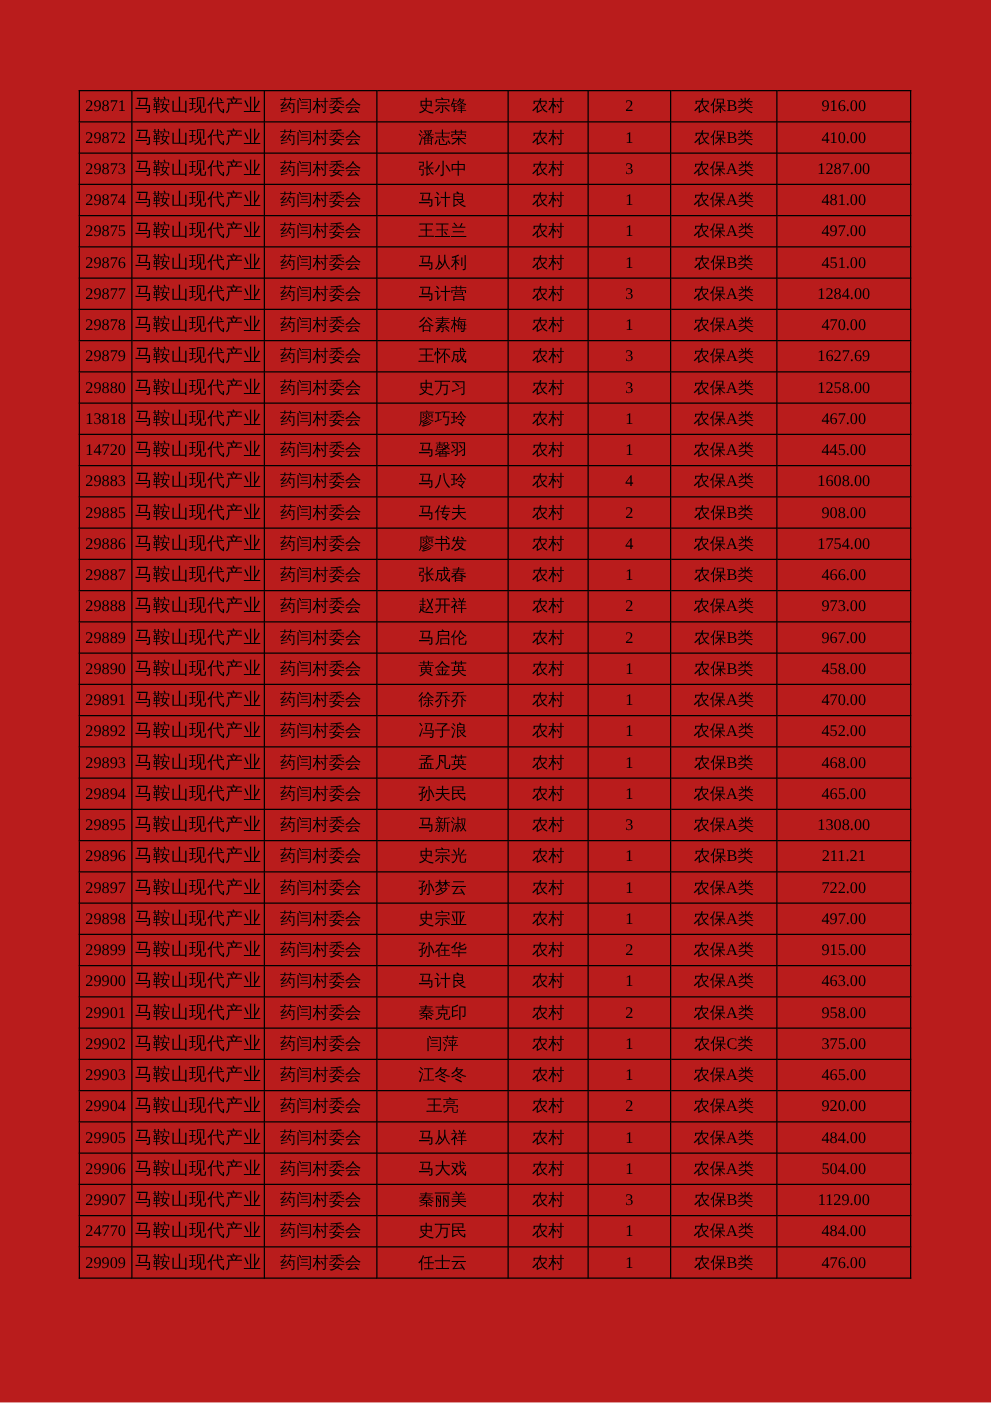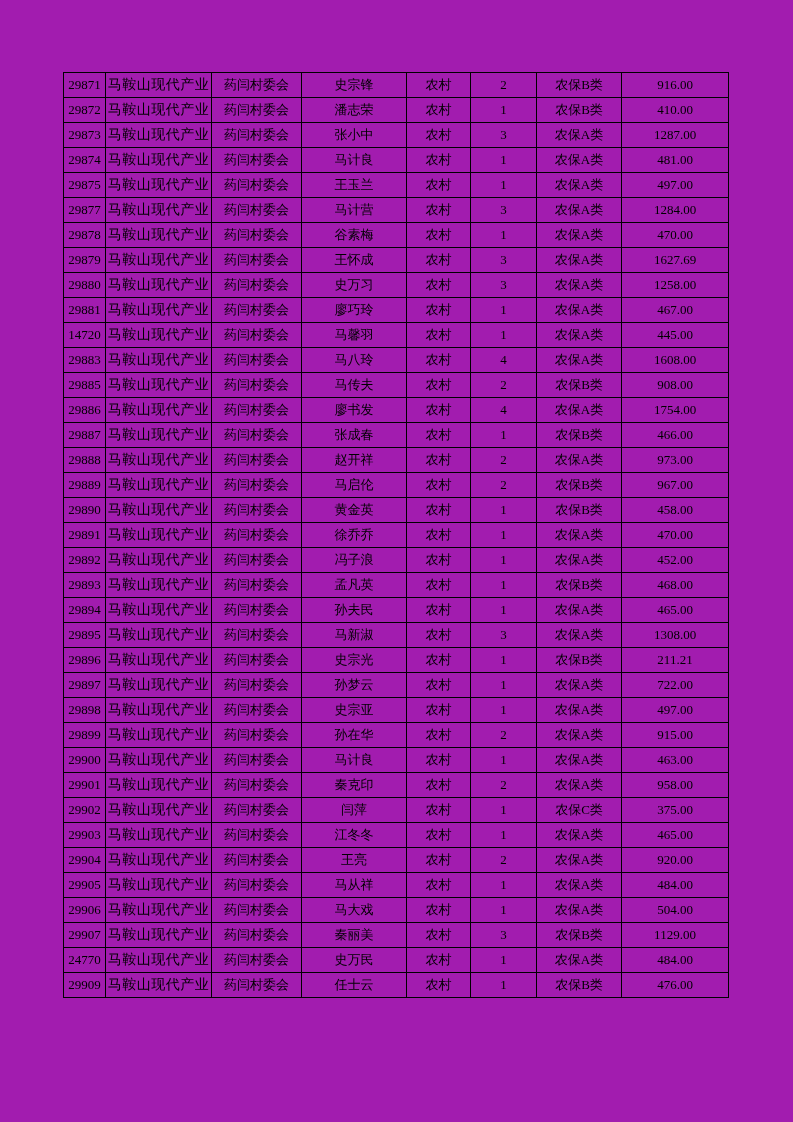--- a/index.html
+++ b/index.html
@@ -5,21 +5,21 @@
   html, body {
     margin: 0;
     padding: 0;
     background: #ffffff;
     font-family: "Liberation Serif", "DejaVu Serif", serif;
   }
   .page {
     position: relative;
     width: 793px;
     height: 1122px;
-    background: #a21caf;
+    background: #b91c1c;
     overflow: hidden;
   }
   table.data-table {
     position: absolute;
     left: 63px;
     top: 72px;
     width: 665px;
     border-collapse: collapse;
     table-layout: fixed;
     font-size: 13px;
@@ -105,20 +105,30 @@
           <td class="c-id">29875</td>
           <td class="c-org">马鞍山现代产业</td>
           <td class="c-village">药闫村委会</td>
           <td class="c-name">王玉兰</td>
           <td class="c-type">农村</td>
           <td class="c-count">1</td>
           <td class="c-cat">农保A类</td>
           <td class="c-amt">497.00</td>
         </tr>
         <tr>
+          <td class="c-id">29876</td>
+          <td class="c-org">马鞍山现代产业</td>
+          <td class="c-village">药闫村委会</td>
+          <td class="c-name">马从利</td>
+          <td class="c-type">农村</td>
+          <td class="c-count">1</td>
+          <td class="c-cat">农保B类</td>
+          <td class="c-amt">451.00</td>
+        </tr>
+        <tr>
           <td class="c-id">29877</td>
           <td class="c-org">马鞍山现代产业</td>
           <td class="c-village">药闫村委会</td>
           <td class="c-name">马计营</td>
           <td class="c-type">农村</td>
           <td class="c-count">3</td>
           <td class="c-cat">农保A类</td>
           <td class="c-amt">1284.00</td>
         </tr>
         <tr>
@@ -145,21 +155,21 @@
           <td class="c-id">29880</td>
           <td class="c-org">马鞍山现代产业</td>
           <td class="c-village">药闫村委会</td>
           <td class="c-name">史万习</td>
           <td class="c-type">农村</td>
           <td class="c-count">3</td>
           <td class="c-cat">农保A类</td>
           <td class="c-amt">1258.00</td>
         </tr>
         <tr>
-          <td class="c-id">29881</td>
+          <td class="c-id">13818</td>
           <td class="c-org">马鞍山现代产业</td>
           <td class="c-village">药闫村委会</td>
           <td class="c-name">廖巧玲</td>
           <td class="c-type">农村</td>
           <td class="c-count">1</td>
           <td class="c-cat">农保A类</td>
           <td class="c-amt">467.00</td>
         </tr>
         <tr>
           <td class="c-id">14720</td>

